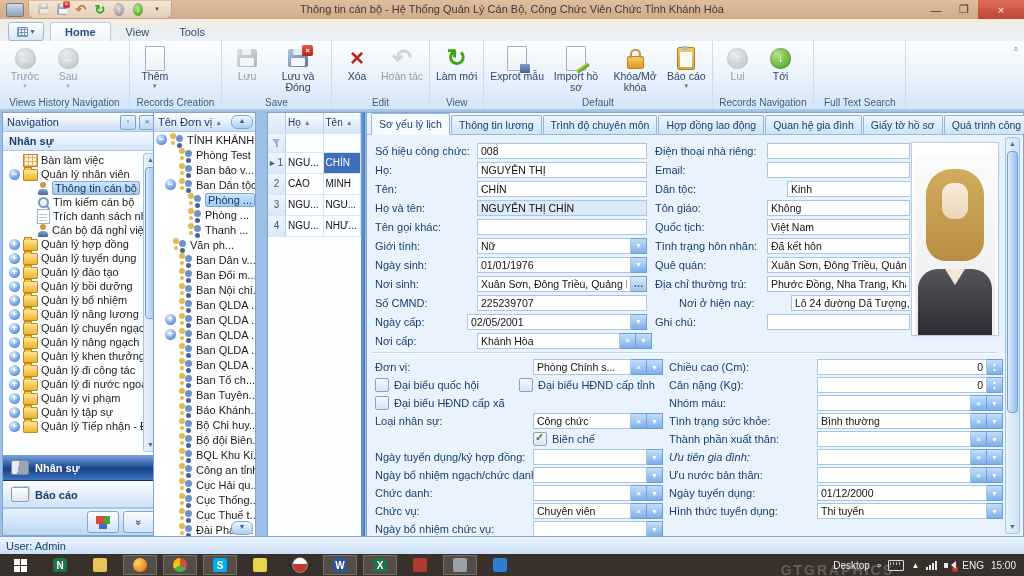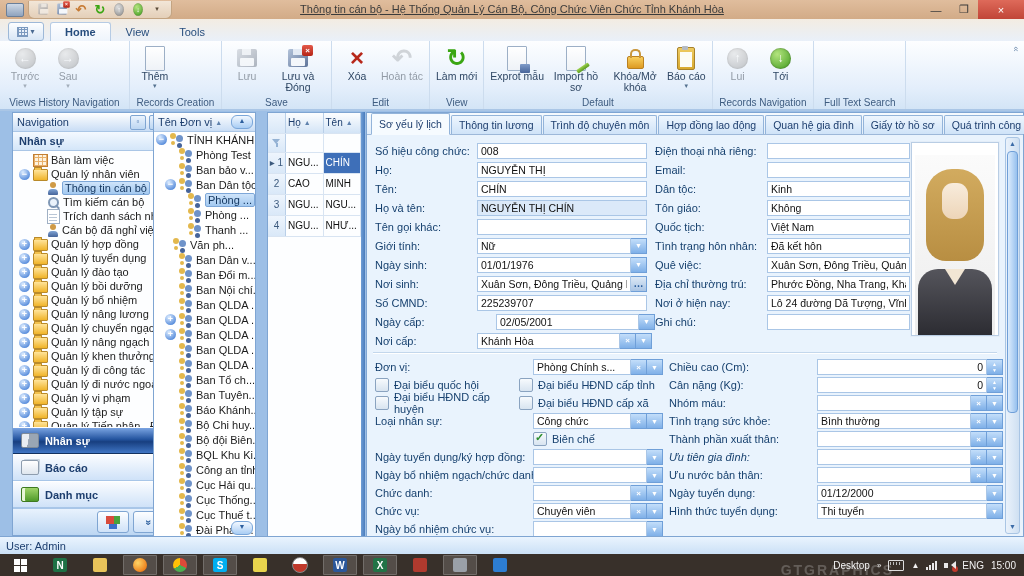--- a/index.html
+++ b/index.html
@@ -7,21 +7,21 @@
   .screen{position:absolute;inset:0;}
   
   .titlebar{position:absolute;left:0;top:0;right:0;height:19px;
     background:linear-gradient(#e0bd9d,#d2ab87);display:flex;align-items:center;color:#3c3c3c;}
   .winicon{width:16px;height:12px;margin:0 4px 0 6px;background:linear-gradient(#cfd9e6,#8fa3bd);
     border:1px solid #6b7f99;border-radius:2px;}
   .qat{display:flex;align-items:center;gap:3px;background:linear-gradient(#f2e6d8,#e4cfb8);
     border:1px solid #c3a482;border-top:none;border-radius:0 0 6px 6px;padding:1px 6px;height:15px;}
   .qbtn{width:16px;height:14px;display:flex;align-items:center;justify-content:center;position:relative;}
   .title-text{position:absolute;left:200px;right:200px;text-align:center;top:3px;
-    font-size:11px;color:#3b3b3b;white-space:nowrap;overflow:hidden;text-decoration:underline;}
+    font-size:11px;color:#3b3b3b;white-space:nowrap;overflow:hidden;}
   .wctrls{margin-left:auto;display:flex;height:100%;}
   .wbtn{width:28px;height:100%;display:flex;align-items:center;justify-content:center;
     color:#3a3a3a;font-size:11px;}
   .wbtn.close{width:46px;background:linear-gradient(#de6a5a,#c14537);color:#fff;}
   
   .tabstrip{position:absolute;left:0;top:19px;right:0;height:22px;
     background:linear-gradient(#f3ecE2,#e9f0f9);display:flex;align-items:flex-end;}
   .appmenu{width:34px;height:17px;margin:0 6px 0 8px;border:1px solid #9db8d8;border-radius:3px;
     background:linear-gradient(#fdfeff,#d8e6f6);display:flex;align-items:center;justify-content:center;
     gap:2px;color:#4a6a92;font-size:8px;}
@@ -73,21 +73,21 @@
     font-family:"Liberation Sans",sans-serif;background:#fff;}
   .rsearch input::placeholder{color:#9aa8ba;font-style:italic;}
   .rsearch .sbtn{height:18px;padding:0 8px;border:1px solid #3c6ca8;border-radius:2px;color:#fff;font-size:10px;
     background:linear-gradient(#7fb0e8,#3e74b8);display:flex;align-items:center;}
   .collapse-ribbon{position:absolute;right:6px;top:3px;color:#6e8cae;font-size:9px;transform:rotate(90deg);}
   
   .panel{position:absolute;background:#fff;border:1px solid #7fa5d2;}
   .phead{height:18px;background:linear-gradient(#ffffff,#c9ddf5);color:#1d3e6e;display:flex;
     align-items:center;padding:0 4px;border-bottom:1px solid #aac6e6;}
   
-  .nav-panel{left:12px;top:112px;width:156px;height:422px;display:flex;flex-direction:column;}
+  .nav-panel{left:2px;top:112px;width:156px;height:422px;display:flex;flex-direction:column;}
   .ph-btn{width:14px;height:13px;margin-left:3px;border:1px solid #7fa5d2;border-radius:2px;
     background:linear-gradient(#eaf3fd,#bcd6f2);color:#2d5f9e;font-size:8px;line-height:11px;text-align:center;}
   .nav-section{height:18px;background:linear-gradient(#f4f9ff,#d4e6f9);font-weight:bold;color:#1d3e6e;
     display:flex;align-items:center;padding:0 6px;border-bottom:1px solid #aac6e6;}
   .nav-tree{flex:1;position:relative;background:#fdfeff;overflow:hidden;padding-top:2px;}
   .trow{height:14px;display:flex;align-items:center;gap:3px;white-space:nowrap;color:#1c1c1c;padding-right:14px;}
   .trow .lbl{overflow:hidden;text-overflow:clip;}
   .trow.sel .lbl{background:linear-gradient(#cfe4fa,#a3c9f0);border:1px solid #7da7d8;border-radius:2px;
     padding:0 2px;color:#12355e;}
   .sphere{width:11px;height:11px;flex:none;border-radius:50%;color:#fff;font-size:9px;line-height:10px;
@@ -513,24 +513,20 @@
       </div>
     <div id="navbtns">
         <div class="nav-btn active">
           <div class="nb-ico book"></div>
           <div>Nhân sự</div>
         </div>
         <div class="nav-btn">
           <div class="nb-ico docs"></div>
           <div>Báo cáo</div>
         </div>
-        <div class="nav-btn">
-          <div class="nb-ico greenbook"></div>
-          <div>Danh mục</div>
-        </div>
       </div>
     <div class="nav-footer">
       <div class="foot-btn">
           <span class="cubes"></span>
         </div>
       <div class="foot-btn">
           <span class="dchev">»</span>
         </div>
     </div>
   </div>
@@ -781,21 +777,21 @@
               <div class="cbtn ell">…</div>
             </div>
           </div>
           <div class="frow">
             <div class="flabel" style="width: 102px;">Số CMND:</div>
             <div class="fctl">
               <input class="fin" value="225239707" style="">
             </div>
           </div>
           <div class="frow">
-            <div class="flabel" style="width: 121px;">Ngày cấp:</div>
+            <div class="flabel" style="width: 92px;">Ngày cấp:</div>
             <div class="fctl">
               <input class="fin" value="02/05/2001" style="">
               <div class="cbtn">▼</div>
             </div>
           </div>
           <div class="frow">
             <div class="flabel" style="width: 102px;">Nơi cấp:</div>
             <div class="fctl">
               <input class="fin" value="Khánh Hòa" style="">
               <div class="cbtn x">×</div>
@@ -810,21 +806,21 @@
               <input class="fin" style="">
             </div>
           </div>
           <div class="frow">
             <div class="flabel" style="width: 112px;">Email:</div>
             <div class="fctl">
               <input class="fin" style="">
             </div>
           </div>
           <div class="frow">
-            <div class="flabel" style="width: 112px;">Dân tộc:</div>
+            <div class="flabel" style="width: 132px;">Dân tộc:</div>
             <div class="fctl">
               <input class="fin" value="Kinh" style="">
               <div class="cbtn x">×</div>
               <div class="cbtn">▼</div>
             </div>
           </div>
           <div class="frow">
             <div class="flabel" style="width: 112px;">Tôn giáo:</div>
             <div class="fctl">
               <input class="fin" value="Không" style="">
@@ -842,35 +838,35 @@
           </div>
           <div class="frow">
             <div class="flabel" style="width: 112px;">Tình trạng hôn nhân:</div>
             <div class="fctl">
               <input class="fin" value="Đã kết hôn" style="">
               <div class="cbtn x">×</div>
               <div class="cbtn">▼</div>
             </div>
           </div>
           <div class="frow">
-            <div class="flabel" style="width: 112px;">Quê việc:</div>
+            <div class="flabel" style="width: 112px;">Quê quán:</div>
             <div class="fctl">
               <input class="fin" value="Xuân Sơn, Đông Triều, Quảng Ninh" style="">
               <div class="cbtn ell">…</div>
             </div>
           </div>
           <div class="frow">
             <div class="flabel" style="width: 112px;">Địa chỉ thường trú:</div>
             <div class="fctl">
               <input class="fin" value="Phước Đồng, Nha Trang, Khánh Hòa" style="">
               <div class="cbtn ell">…</div>
             </div>
           </div>
           <div class="frow">
-            <div class="flabel" style="width: 112px;">Nơi ở hiện nay:</div>
+            <div class="flabel" style="width: 112px; margin-left: 24px;">Nơi ở hiện nay:</div>
             <div class="fctl">
               <input class="fin" value="Lô 24 đường Dã Tượng, Vĩnh Nguyên,..." style="">
               <div class="cbtn ell">…</div>
             </div>
           </div>
           <div class="frow">
             <div class="flabel" style="width: 112px;">Ghi chú:</div>
             <div class="fctl">
               <input class="fin" style="">
               <div class="cbtn memo">▾</div>
@@ -898,24 +894,20 @@
             <div class="cbitem" style="width: 50%;">
               <div class="cb"></div>
               <div>Đại biểu quốc hội</div>
             </div>
             <div class="cbitem" style="width: 50%;">
               <div class="cb"></div>
               <div>Đại biểu HĐND cấp tỉnh</div>
             </div>
           </div>
           <div class="frow small">
-            <div class="cbitem" style="width: 50%;">
-              <div class="cb"></div>
-              <div>Đại biểu HĐND cấp huyện</div>
-            </div>
             <div class="cbitem" style="width: 50%;">
               <div class="cb"></div>
               <div>Đại biểu HĐND cấp xã</div>
             </div>
           </div>
           <div class="frow small">
             <div class="flabel" style="flex: 1 1 0%;">Loại nhân sự:</div>
             <div class="fctl" style="flex: 0 0 auto; width: 130px;">
               <input class="fin" value="Công chức" style="">
               <div class="cbtn x">×</div>

